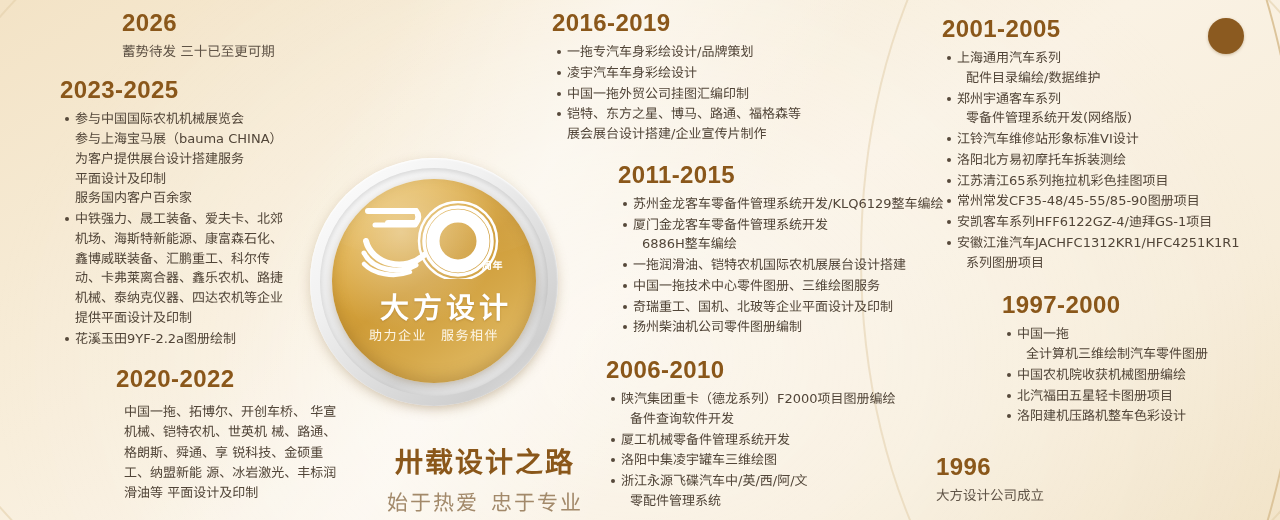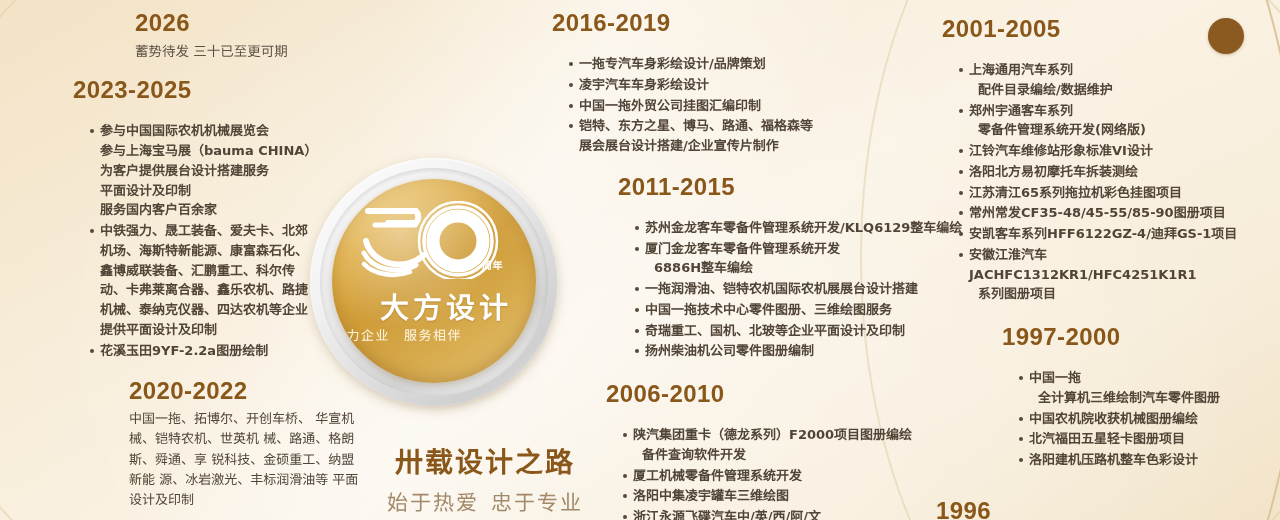--- a/index.html
+++ b/index.html
@@ -55,52 +55,52 @@
     background:linear-gradient(118deg,rgba(255,255,255,0) 26%,rgba(255,255,255,.45) 41%,rgba(255,255,255,0) 56%);
     pointer-events:none;
   }
   .corner-dot{
     position:absolute;right:36px;top:18px;width:36px;height:36px;border-radius:50%;
     background:#8b5a20;box-shadow:0 1px 3px rgba(120,80,25,.35);
   }
 
   
   .col{position:absolute;}
-  .col-left{left:73px;top:8px;width:290px;}
+  .col-left{left:60px;top:8px;width:290px;}
   .col-mid{left:552px;top:8px;width:400px;}
   .col-right{left:942px;top:14px;width:320px;}
 
   .block{margin-bottom:6px;}
   .year{
     font-size:24px;font-weight:700;color:#8a571a;letter-spacing:.4px;
     line-height:1.25;margin:0 0 3px 0;
   }
   .subnote{
     font-size:13.5px;color:#5f5346;line-height:1.5;margin:0 0 2px 0;
     font-family:"DejaVu Sans","Liberation Sans",sans-serif;
   }
-  ul.items{list-style:none;margin:16px;padding:0;font-weight:bold;}
+  ul.items{list-style:none;margin:4px;padding:0;}
   ul.items>li{
     position:relative;padding-left:11px;margin:0 0 1px 0;
     font-size:13px;line-height:1.52;color:#514538;
     font-family:"DejaVu Sans","Liberation Sans",sans-serif;
   }
   ul.items>li::before{
     content:"";position:absolute;left:1px;top:8px;
     width:4px;height:4px;border-radius:50%;background:#56493a;
   }
   ul.items>li .ln{display:block;}
   ul.items>li .ln.ind{padding-left:9px;}
 
   
   .inset{padding-left:62px;}
   .inset2{padding-left:56px;}
 
   .plain{
-    font-size:13px;line-height:1.55;color:#514538;margin:0;
+    font-size:13px;line-height:1.55;color:#514538;margin:8px;
     font-family:"DejaVu Sans","Liberation Sans",sans-serif;
   }
 
   
   #badge-wrap{
     position:absolute;left:310px;top:158px;width:250px;height:250px;
   }
   .badge-shadow{
     position:absolute;left:6px;top:10px;width:240px;height:240px;border-radius:50%;
     background:radial-gradient(circle at 50% 55%,rgba(150,120,80,.30) 0%,rgba(150,120,80,.12) 62%,rgba(150,120,80,0) 73%);
@@ -134,21 +134,21 @@
     position:absolute;left:150px;top:78px;font-size:10px;color:#fff;font-weight:700;
     letter-spacing:.5px;font-family:Liberation Serif, serif;
   }
   .brand{
     position:absolute;left:12px;top:105px;width:204px;text-align:center;
     color:#fff;font-size:29px;font-weight:700;letter-spacing:4px;
     font-family:"DejaVu Sans","Liberation Sans",sans-serif;
     text-shadow:0 1px 2px rgba(140,95,25,.35);
   }
   .brand-sub{
-    position:absolute;left:0;top:146px;width:204px;
+    position:absolute;left:0;top:146px;width:204px;text-align:center;
     color:#fdf6e6;font-size:13px;letter-spacing:1.5px;
     font-family:"DejaVu Sans","Liberation Sans",sans-serif;
   }
   .brand-sub .gap{display:inline-block;width:14px;}
 
   
   #slogan{position:absolute;left:370px;top:440px;width:230px;text-align:center;}
   .slogan-main{
     font-size:28px;font-weight:700;color:#8a571a;letter-spacing:2px;margin:0;
     font-family:"DejaVu Sans","Liberation Sans",sans-serif;

